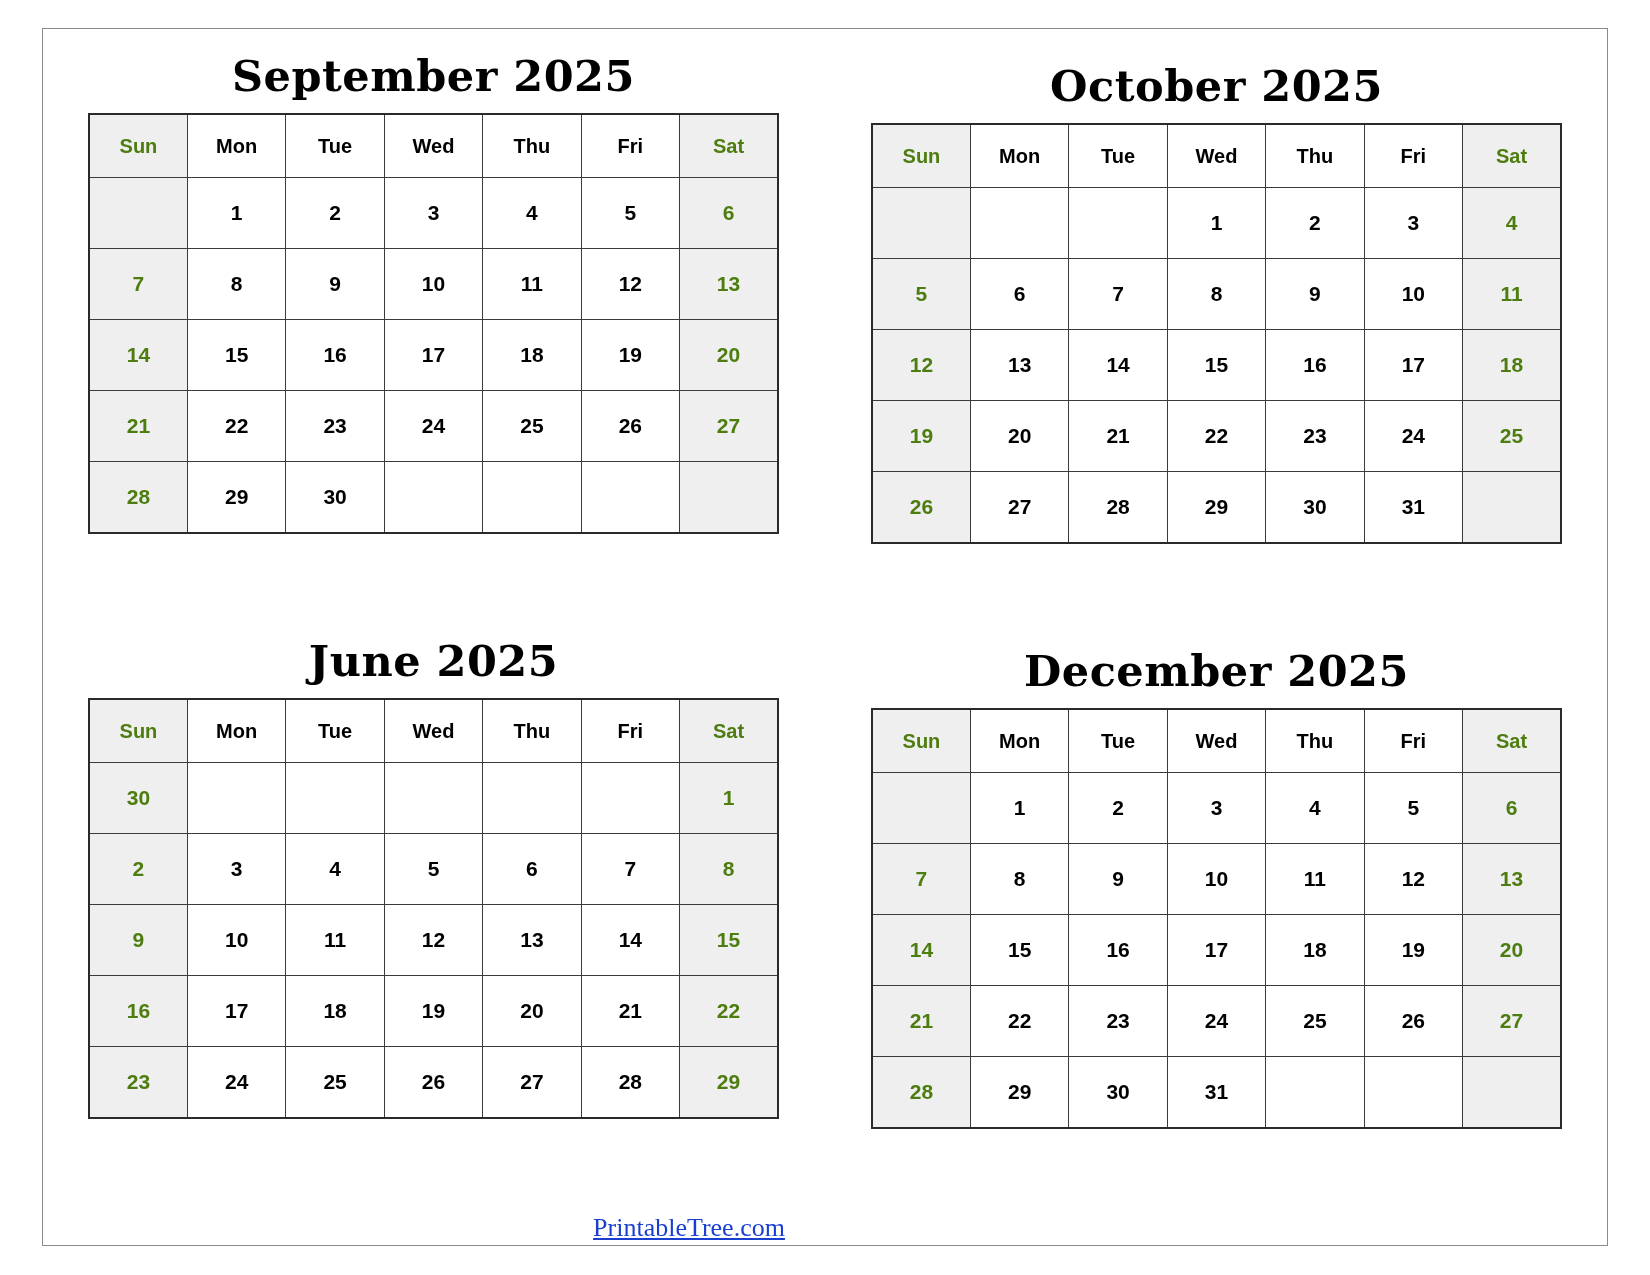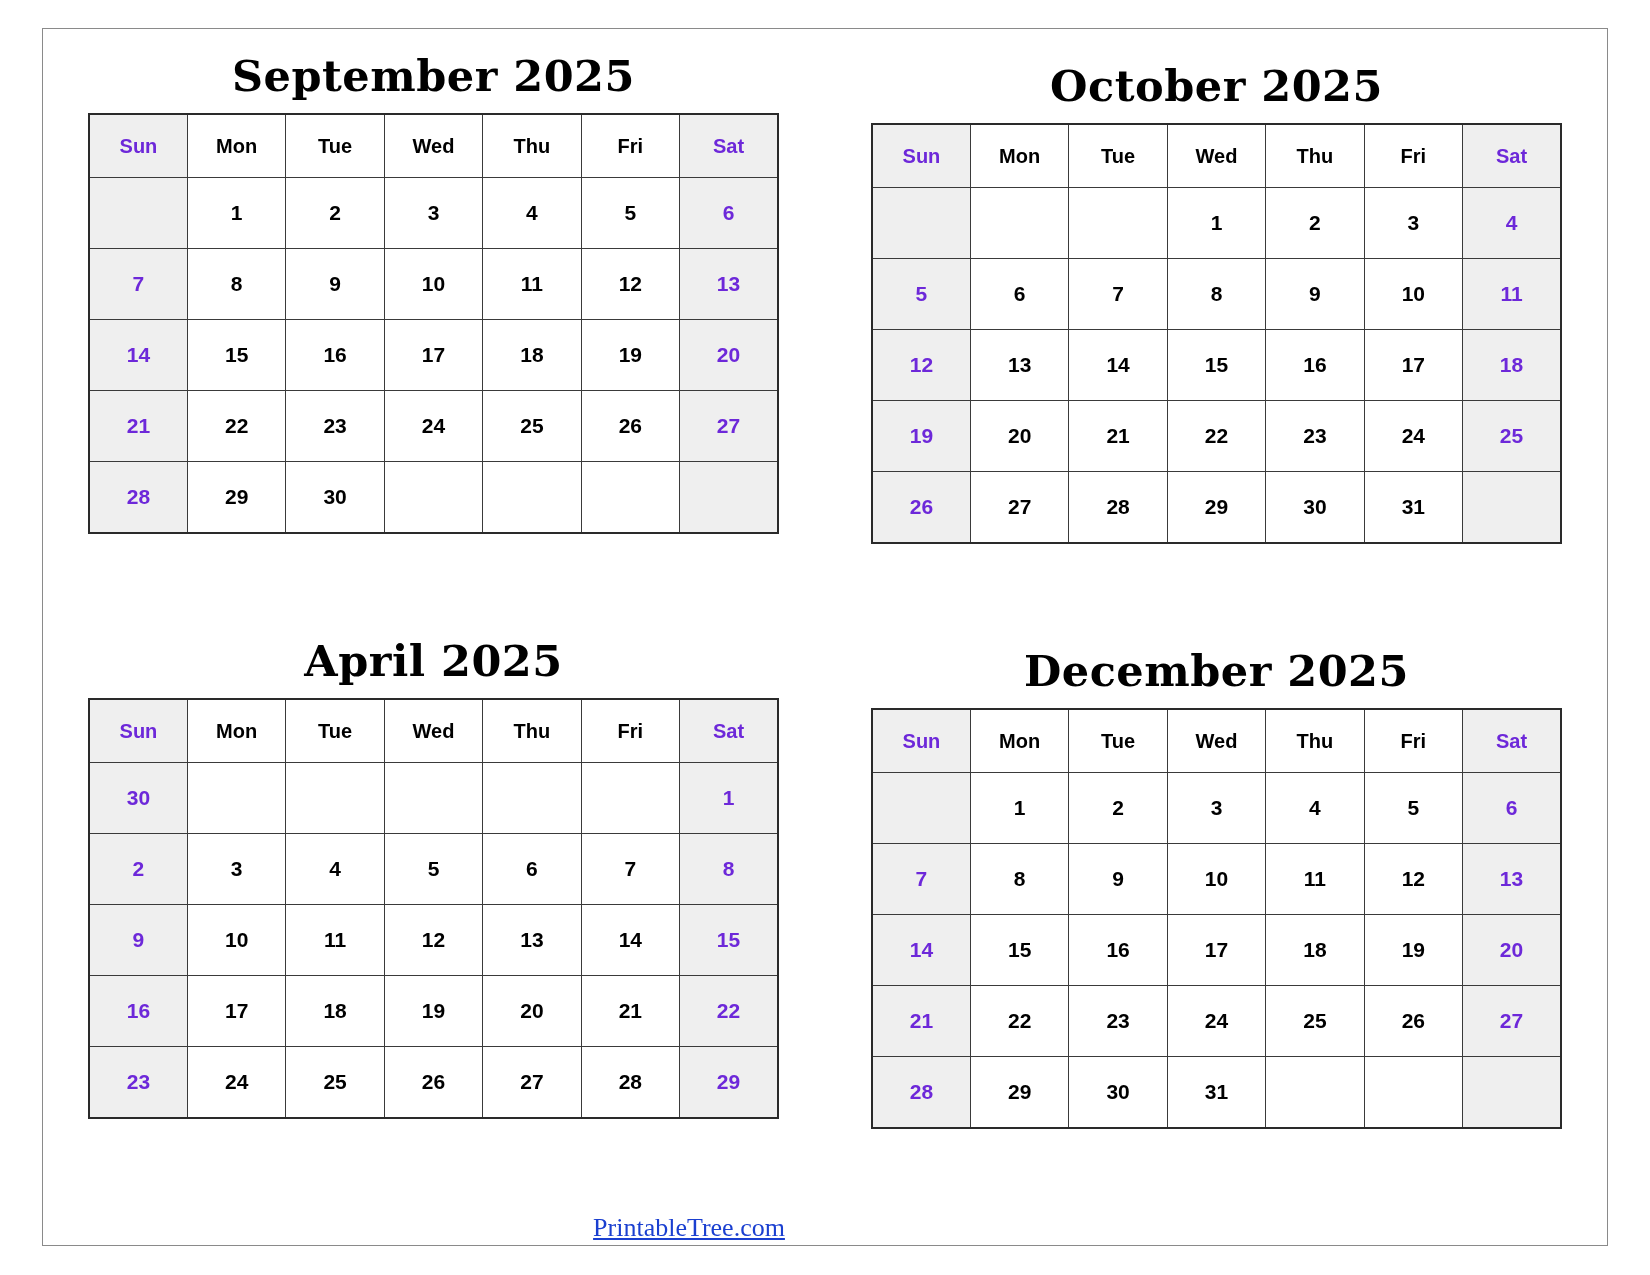--- a/index.html
+++ b/index.html
@@ -77,21 +77,21 @@
     padding: 0;
   }
   table.cal th {
     height: 62px;
     font-size: 20px;
   }
   .weekend-col {
     background: #efefef;
   }
   .red {
-    color: #6d28d9;
+    color: #4d7c0f;
   }
   .footer {
     position: absolute;
     left: 0;
     right: 14px;
     bottom: 32px;
     text-align: center;
   }
   .footer a {
     font-family: "Liberation Serif", serif;
@@ -230,21 +230,21 @@
             <td>29</td>
             <td>30</td>
             <td>31</td>
             <td class="weekend-col red"></td>
           </tr>
         </tbody>
       </table>
     </div>
 
     <div class="month-block left">
-      <div class="month-title">April 2025</div>
+      <div class="month-title">June 2025</div>
       <table class="cal">
         <thead>
           <tr>
             <th class="weekend-col red">Sun</th>
             <th>Mon</th>
             <th>Tue</th>
             <th>Wed</th>
             <th>Thu</th>
             <th>Fri</th>
             <th class="weekend-col red">Sat</th>

